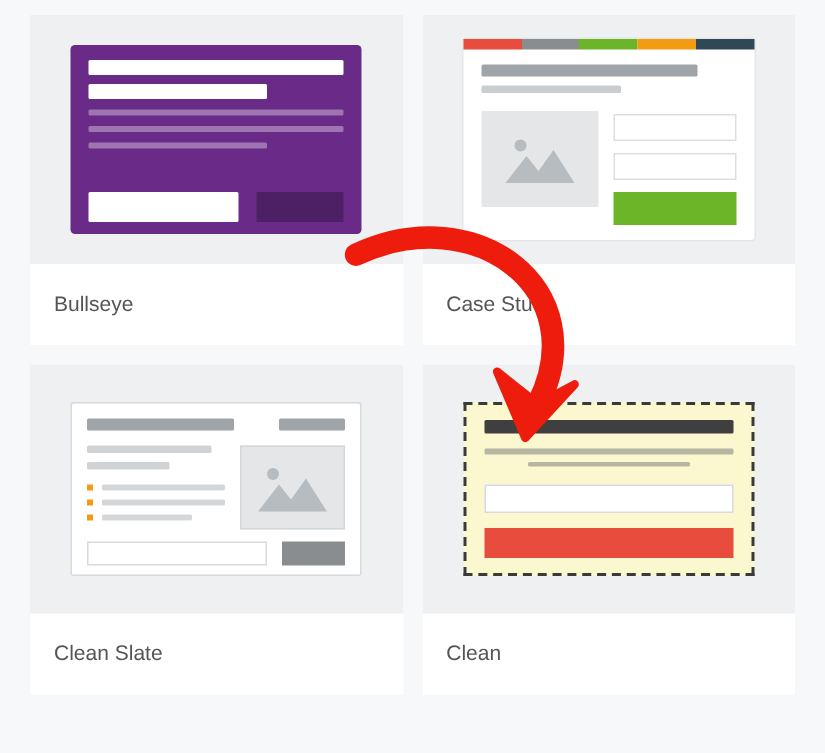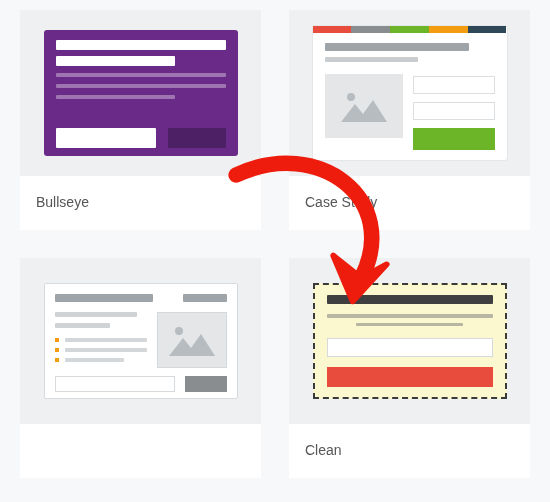--- a/index.html
+++ b/index.html
@@ -6,21 +6,21 @@
     body {
       background: #f7f8f9;
       font-family: -apple-system, BlinkMacSystemFont, "Segoe UI", Arial, sans-serif;
       width: 550px;
       height: 502px;
       padding: 10px 20px;
     }
     .grid {
       display: grid;
       grid-template-columns: 1fr 1fr;
-      gap: 28px;
+      gap: 13px;
       position: relative;
     }
     .card {
       background: #fff;
       display: flex;
       flex-direction: column;
     }
     .thumb {
       height: 166px;
       background: #eef0f1;
@@ -315,20 +315,21 @@
                 </svg>
             </div>
           </div>
         </div>
         <div class="clean-footer">
           <div class="clean-in"></div>
           <div class="clean-btn"></div>
         </div>
       </div>
     </div>
+    <div class="label">Clean Slate</div>
   </div>
 
   <div class="card">
     <div class="thumb">
       <div class="coupon-box">
         <div class="coupon-title"></div>
         <div class="coupon-l1"></div>
         <div class="coupon-l2"></div>
         <div class="coupon-input"></div>
         <div class="coupon-btn"></div>

